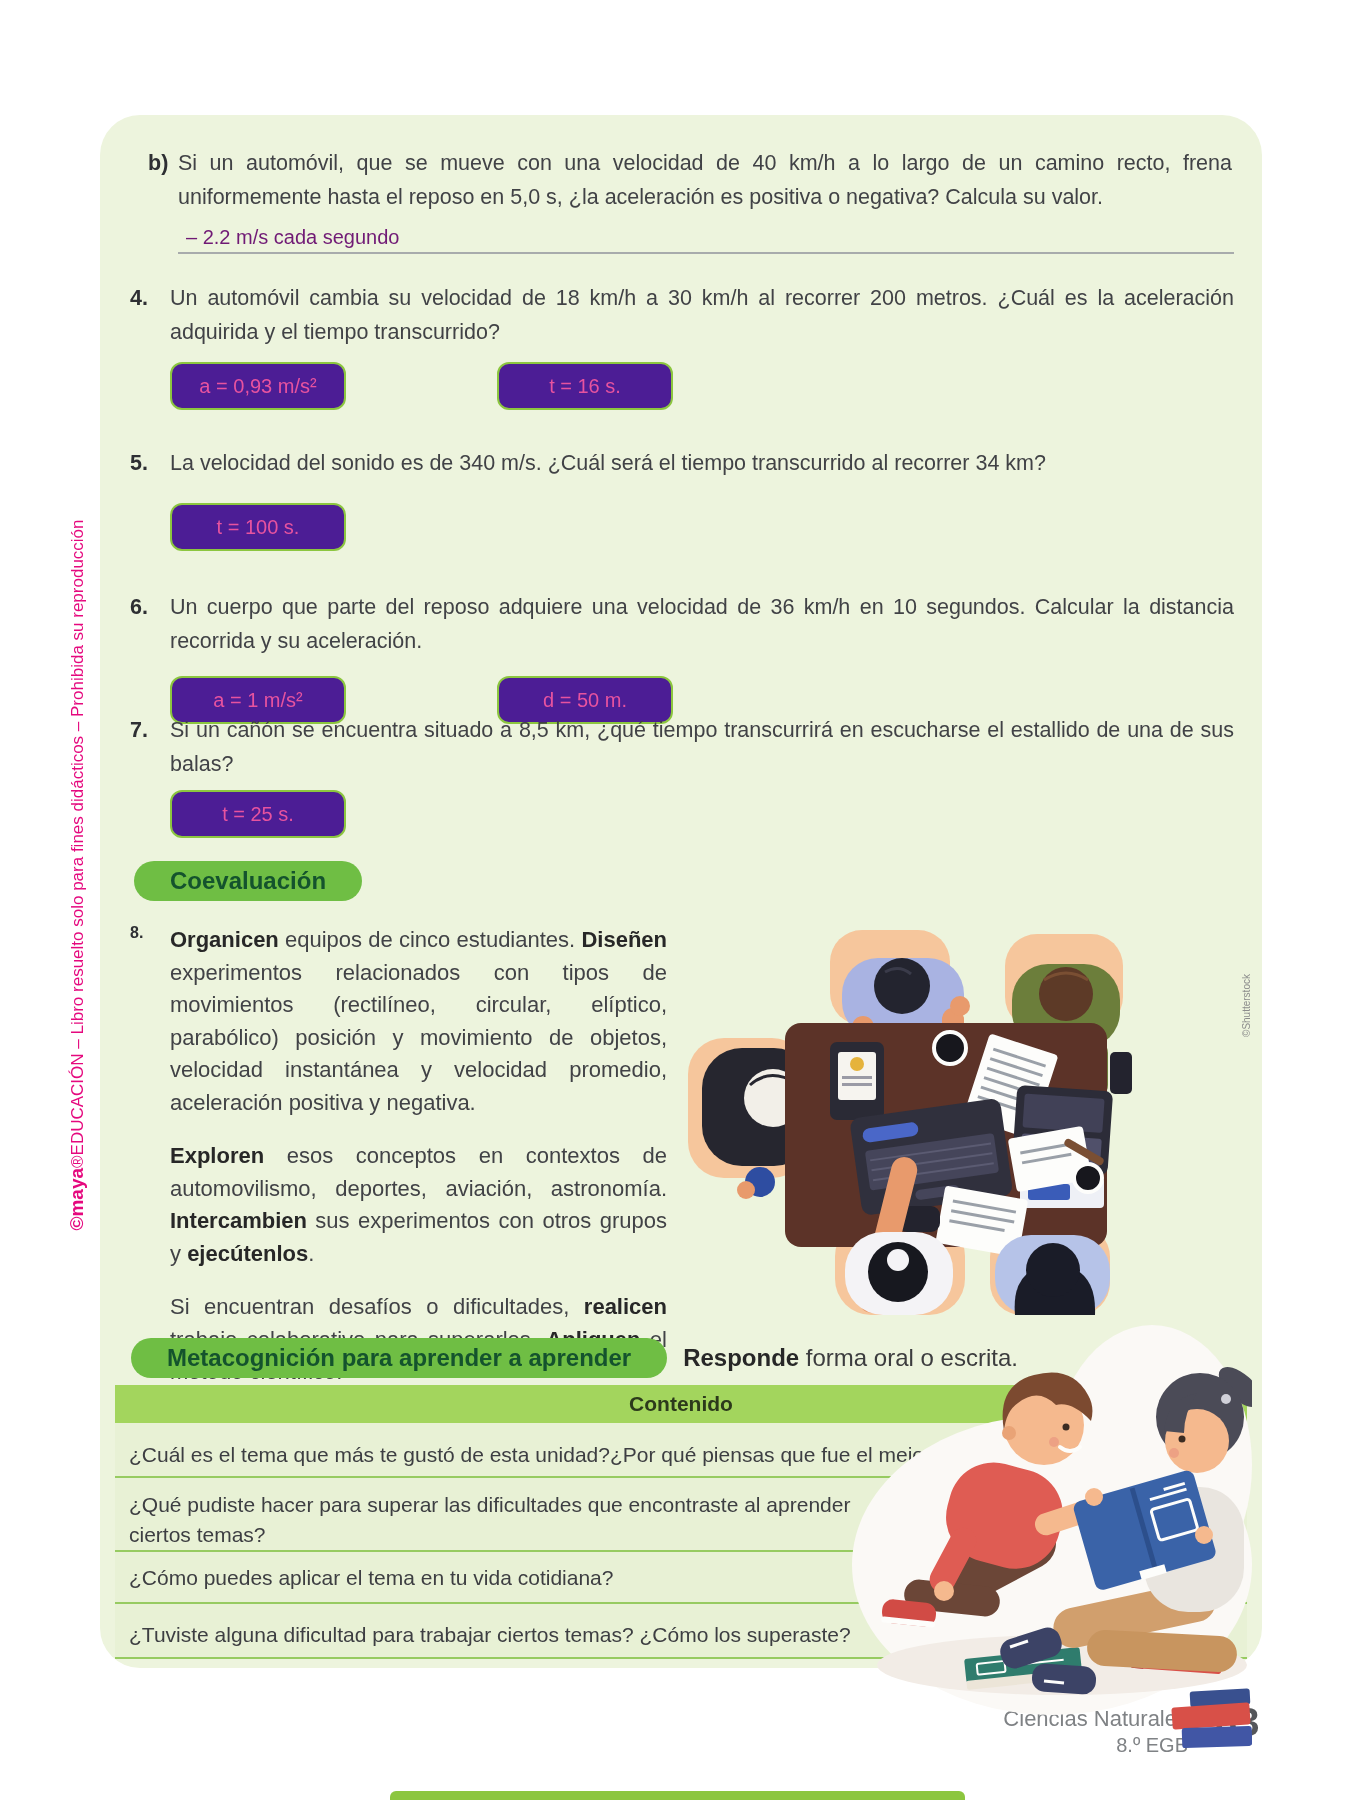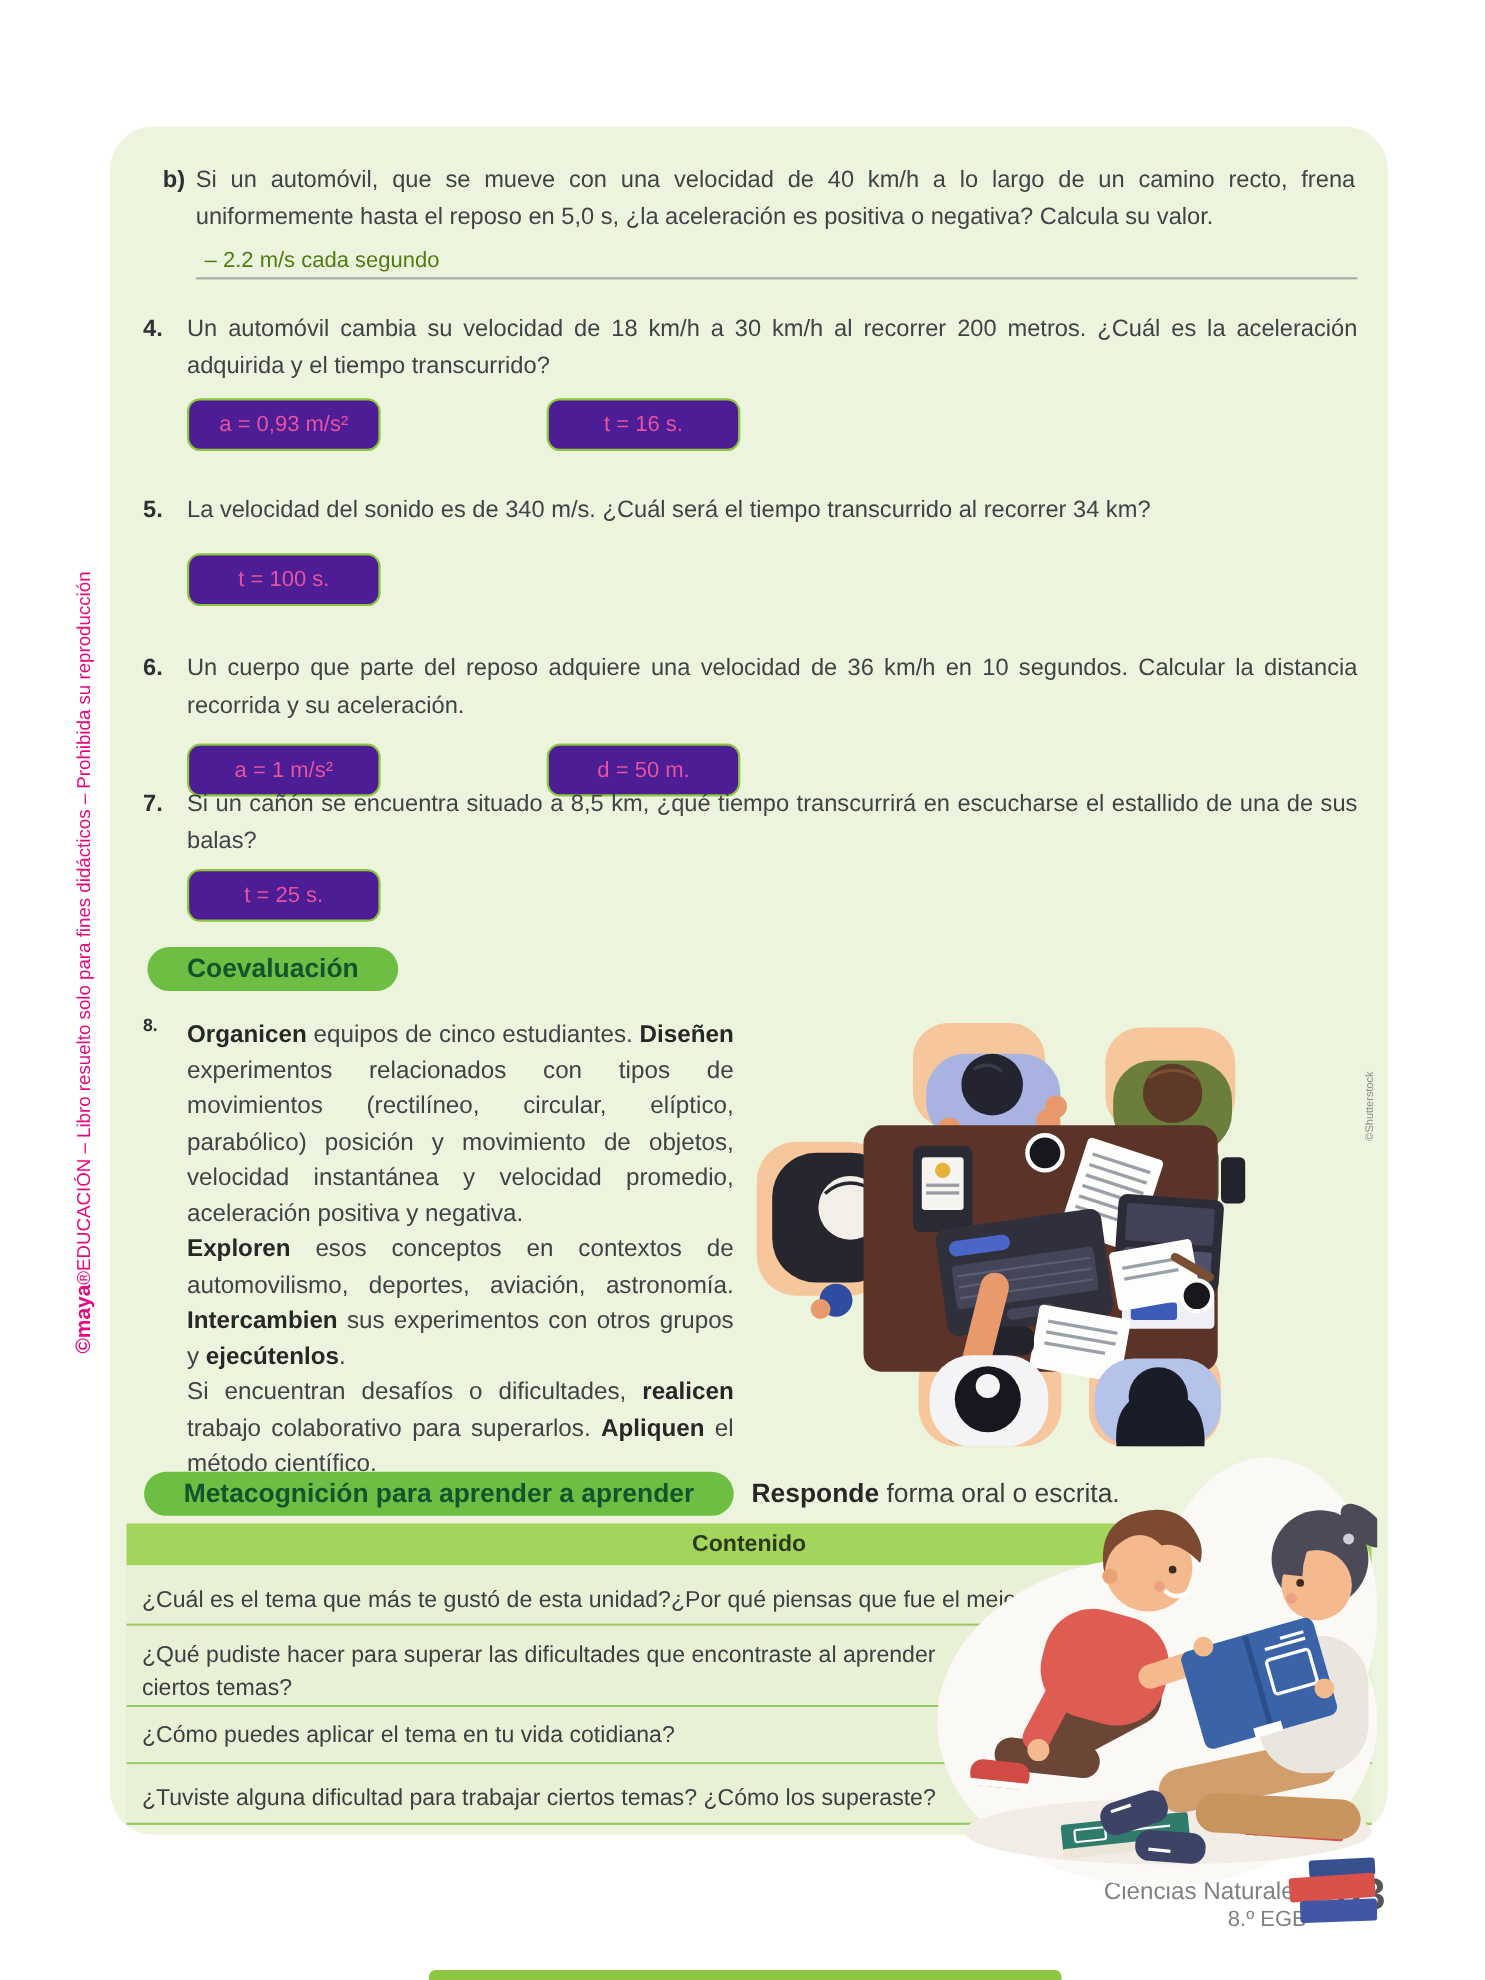--- a/index.html
+++ b/index.html
@@ -9,34 +9,34 @@
 
   .panel { left:100px; top:115px; width:1162px; height:1553px;
     background:#edf4dd; border-radius:40px; }
 
   
   .qblock { display:flex; color:#414246; font-size:21.5px; line-height:34px; }
   .qnum  { width:40px; flex:none; font-weight:bold; color:#2e2f33; }
   .blabel{ width:30px; flex:none; font-weight:bold; color:#2e2f33; }
   .qtext { flex:1; text-align:justify; }
 
-  .ansline { font-size:20px; color:#4d7c0f; border-bottom:2px solid #a8abac;
+  .ansline { font-size:20px; color:#701a75; border-bottom:2px solid #a8abac;
     padding:0 0 4px 8px; line-height:22px; }
 
   .ansrow { display:flex; gap:151px; }
   .ansbox { width:176px; height:48px; background:#4c1d95; border:2px solid #8cc63f;
     border-radius:12px; display:flex; align-items:center; justify-content:center;
     font-size:20px; color:#e7539f; }
 
   .pill { display:inline-block; background:#6fbe44; border-radius:21px;
     font-weight:bold; font-size:24px; color:#14532d; padding:0 36px; line-height:40px; }
 
   .q8wrap { display:flex; }
   .q8text { width:497px; font-size:22px; line-height:32.5px; text-align:justify; color:#414246; }
-  .q8text p + p { }
+  .q8text p + p { margin-top:21px; }
   .q8text b, .responde b { color:#272727; }
 
   .metarow { display:flex; align-items:center; gap:16px; }
   .responde { font-size:24px; color:#3c3c3e; }
 
   .tbl { width:1132px; }
   .thead { height:38px; background:#a3d55d; display:flex; align-items:center;
     justify-content:center; font-weight:bold; font-size:21px; color:#2c3a1b;text-align:center; }
   .trow { background:#e8f1d5; border-bottom:2px solid #97cb61;
     font-size:21px; color:#3d3e42; padding:0 0 0 14px; }

